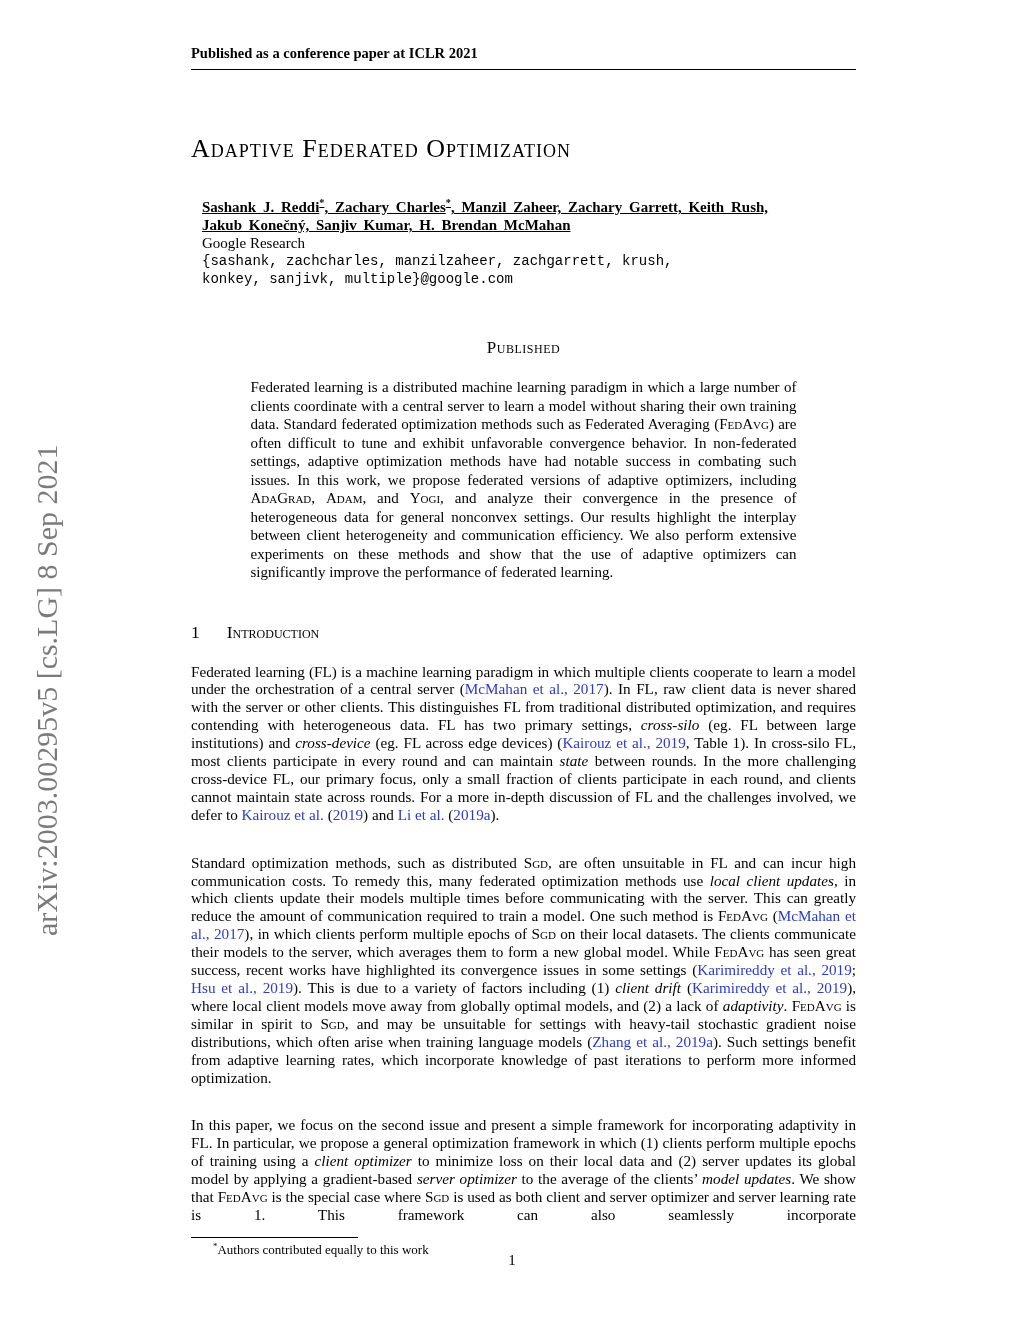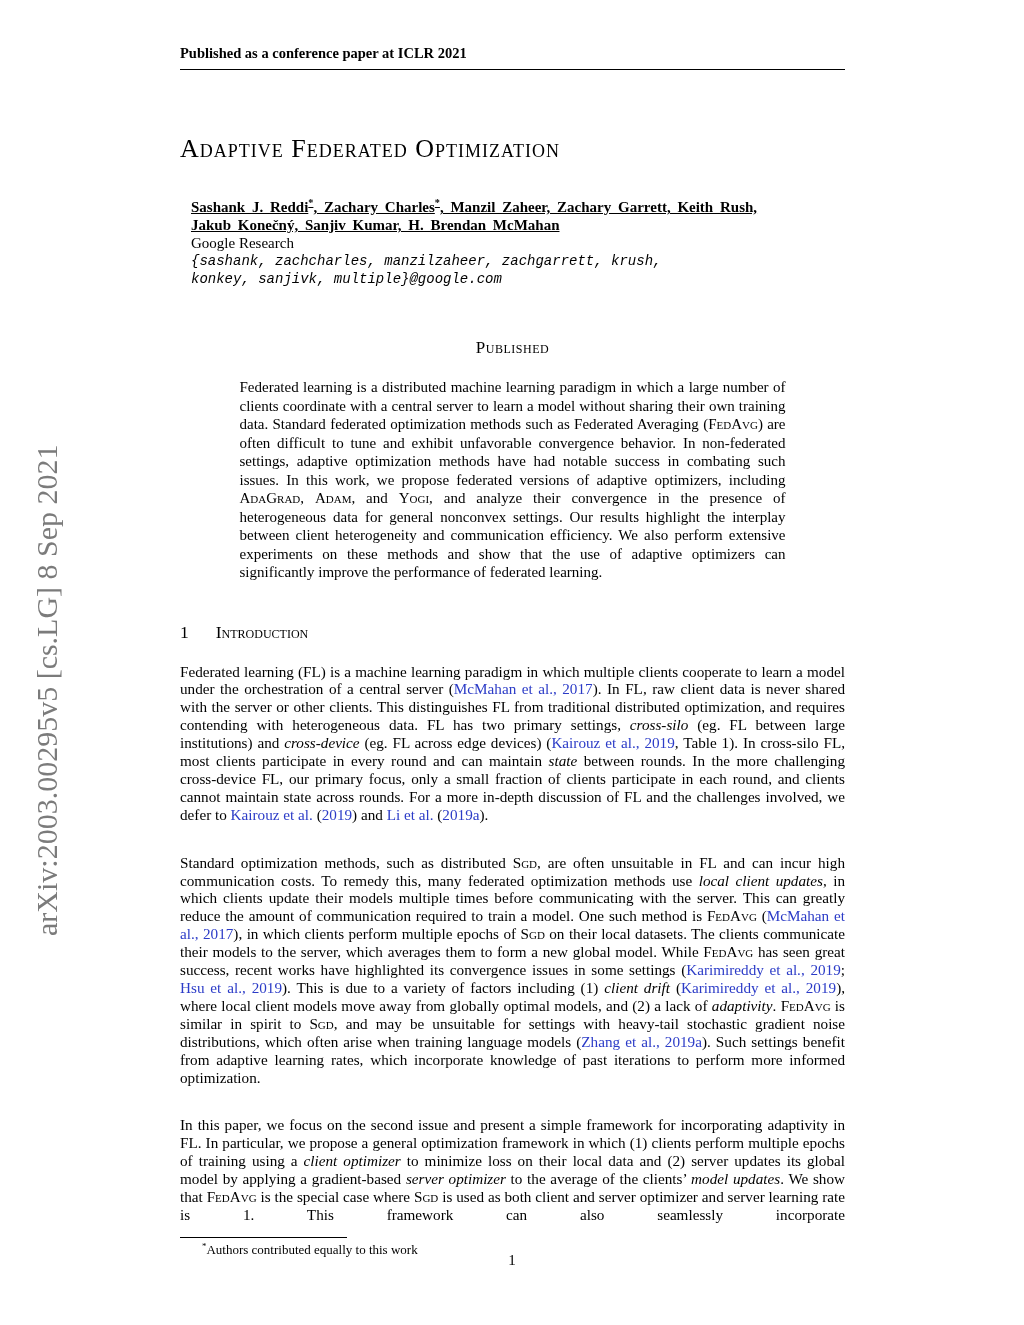--- a/index.html
+++ b/index.html
@@ -14,21 +14,21 @@
     position: relative;
     width: 1024px;
     height: 1325px;
     background: var(--page-bg);
     color: var(--text-color);
     font-family: "Liberation Serif", "DejaVu Serif", serif;
     overflow: hidden;
   }
   .content {
     position: absolute;
-    left: 180px;
+    left: 191px;
     top: 0;
     width: 665px;
   }
   .header {
     padding-top: 45px;
     padding-bottom: 7px;
     border-bottom: 1.5px solid #000;
     font-weight: bold;
     font-size: 14.5px;
   }
@@ -46,21 +46,20 @@
     line-height: 18px;
   }
   .author-line {
     font-weight: bold;
     word-spacing: 3px;
   }
   .emails {
     font-family: "Liberation Mono", "DejaVu Sans Mono", monospace;
     font-size: 14px;
     letter-spacing: 0px;
-    font-style: italic;
   }
   .abstract-heading {
     margin-top: 50px;
     text-align: center;
     font-variant: small-caps;
     font-weight: normal;
     font-size: 17px;
     letter-spacing: 0.5px;
   }
   .abstract-body {

